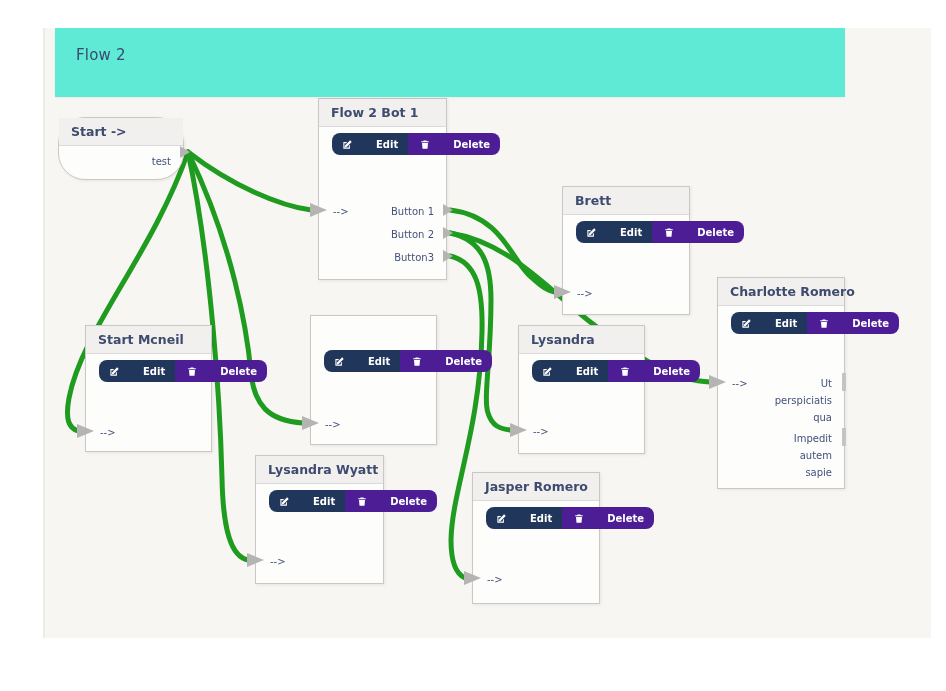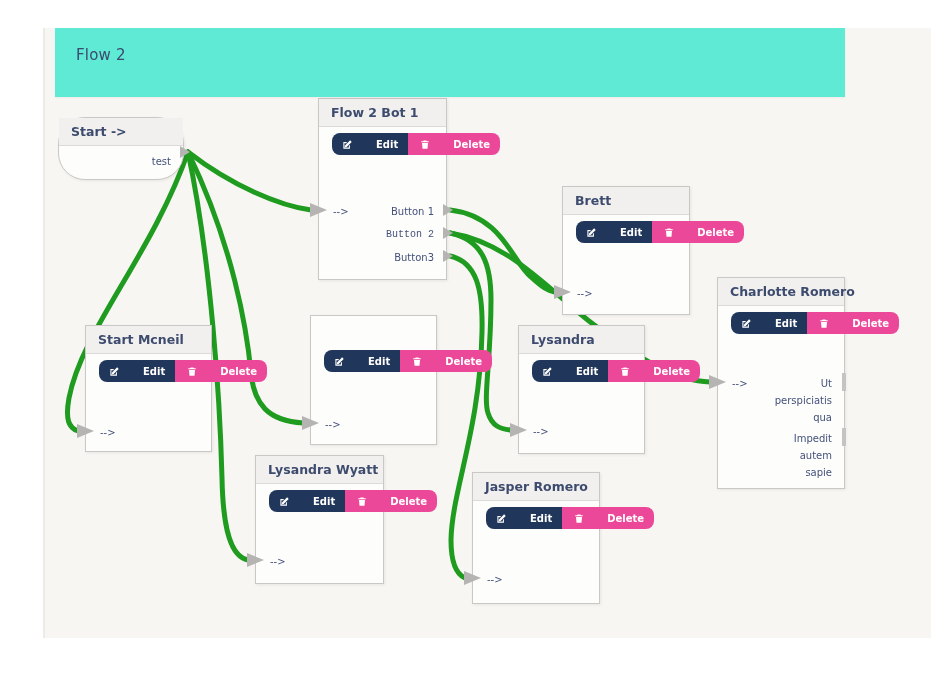--- a/index.html
+++ b/index.html
@@ -14,21 +14,21 @@
   svg.layer.top{z-index:3;}
   .node{position:absolute;background:#fdfdfc;border:1px solid #c9c8c6;z-index:2;
        box-shadow:1px 1px 3px rgba(0,0,0,0.07);}
   .node-header{position:absolute;left:0;top:0;right:0;height:27px;background:#f1f0ee;
        border-bottom:1px solid #dbdad8;display:flex;align-items:center;cursor:move;}
   .node-header .t{padding-left:12px;font-size:12.5px;font-weight:bold;color:#3d4b6e;white-space:nowrap;}
   .btn-row{position:absolute;left:13px;top:34px;display:flex;}
   .btn{display:flex;align-items:center;gap:23px;height:22px;padding:0 10px;border:none;
        color:#fff;font-size:10px;font-weight:bold;font-family:inherit;cursor:pointer;}
   .btn.edit{background:#21365b;border-radius:8px 0 0 8px;}
-  .btn.del{background:#ec4899;border-radius:0 8px 8px 0;padding-left:12px;}
+  .btn.del{background:#4c1d95;border-radius:0 8px 8px 0;padding-left:12px;}
   .btn svg{display:block;}
   .port-label{position:absolute;font-size:10px;color:#44517a;white-space:pre-line;line-height:17px;}
   .port-label.in{left:14px;}
   .port-label.out{right:12px;text-align:right;}
 </style>
 </head>
 <body>
 
 <div id="app">
   <div id="canvas-bg"></div>
@@ -63,21 +63,21 @@
           </button>
           <button class="btn del">
             <svg width="10" height="11" viewBox="0 0 16 16">
               <path fill="#fff" d="M5.7 1.5h4.6l.6 1.2H14v1.6H2V2.7h3.1zM3.2 5.4h9.6L12 14.6H4z"></path>
             </svg>
             <span>Delete</span>
           </button>
         </div>
         <div class="port-label in" style="top: 104px;">--&gt;</div>
         <div class="port-label out" style="top: 104px;">Button 1</div>
-        <div class="port-label out" style="top: 127px; font-family: Liberation Mono, monospace;">Button 2</div>
+        <div class="port-label out" style="top: 127px;">Button 2</div>
         <div class="port-label out" style="top: 150px;">Button3</div>
       </div>
       <div class="node" style="left: 562px; top: 186px; width: 126px; height: 127px;">
         <div class="node-header">
           <span class="t">Brett</span>
         </div>
         <div class="btn-row">
           <button class="btn edit">
             <svg width="11" height="11" viewBox="0 0 16 16">
               <path fill="#fff" d="M11.8 1.9l2.3 2.3-7.4 7.4-3 .7.7-3z"></path>

